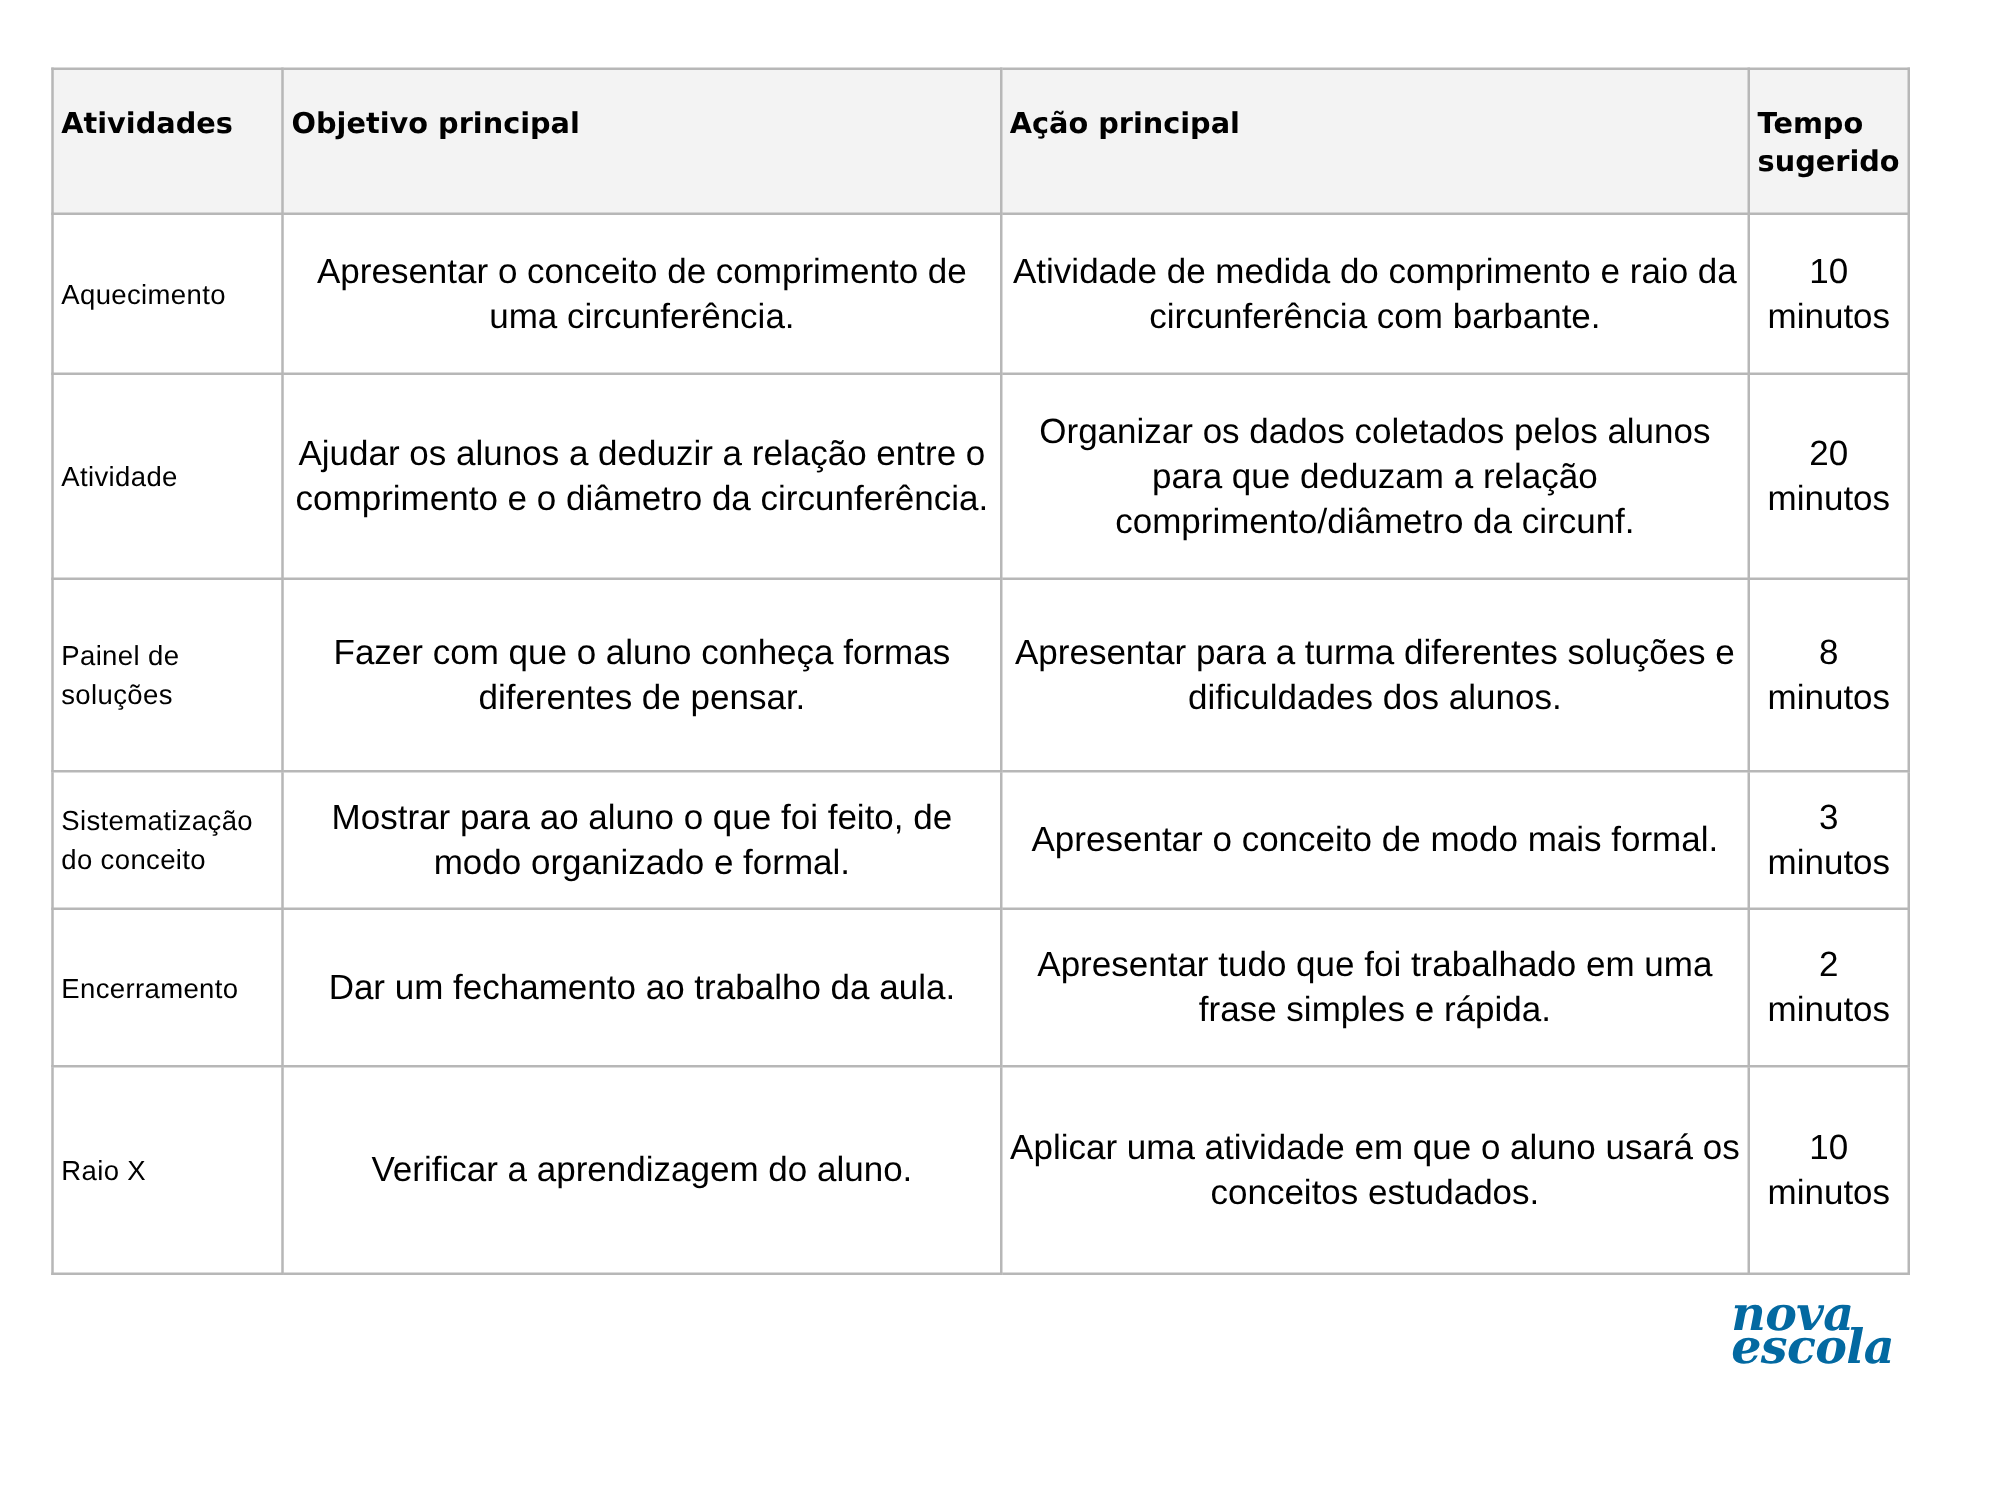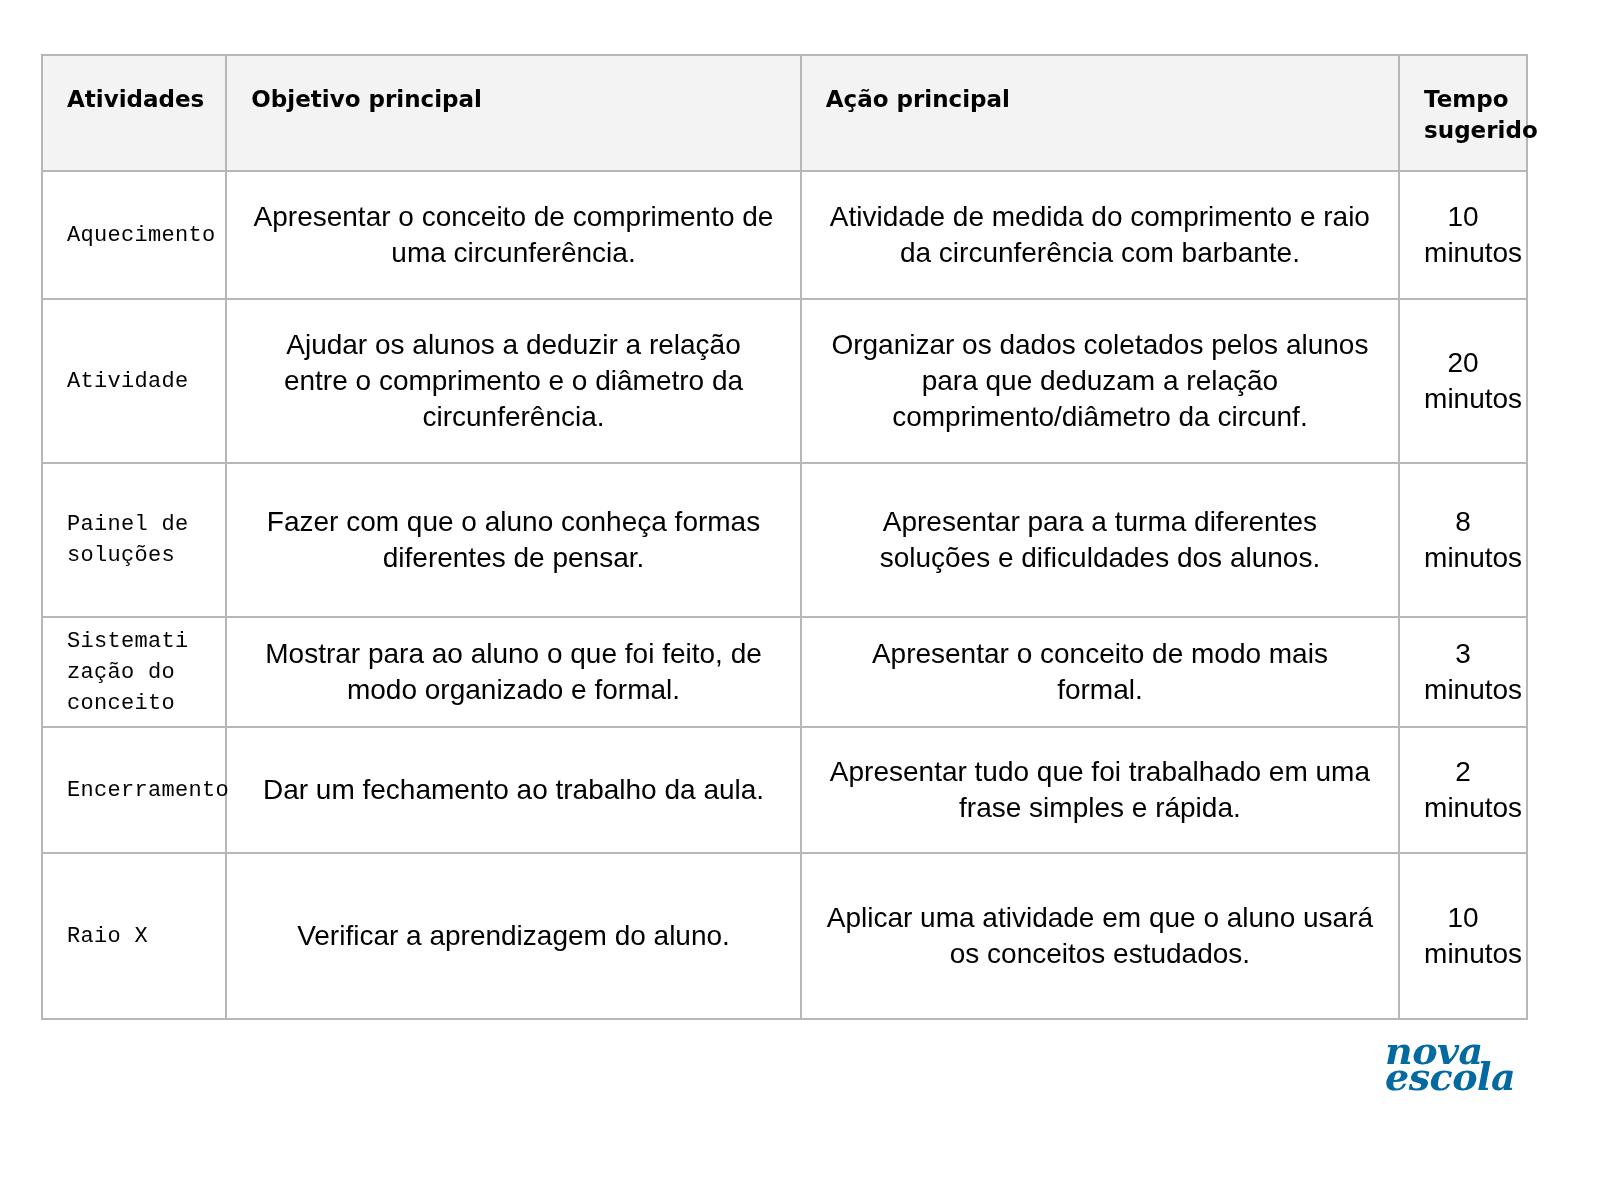--- a/index.html
+++ b/index.html
@@ -4,41 +4,41 @@
 <style>
   html, body { margin: 0; padding: 0; background: #ffffff; }
   body { width: 1600px; height: 1200px; position: relative; overflow: hidden; }
   .tbl {
     position: absolute; left: 41px; top: 54px;
     border-collapse: collapse; table-layout: fixed;
     width: 1487px;
   }
   .tbl td, .tbl th {
     border: 2px solid #b7b7b7;
-    padding: 0 24px;
+    padding: 0 6px;
     vertical-align: middle;
     text-align: left;
     color: #000;
   }
   .tbl th {
     background: #f3f3f3;
     font-family: "DejaVu Sans", sans-serif;
     font-weight: bold;
     font-size: 23px;
     line-height: 31px;
     vertical-align: top;
     padding-top: 28px;
     height: 86px;
   }
   .c1 { width: 170px; }
   .c2 { width: 530px; }
   .c3 { width: 552px; }
   .c4 { width: 118px; }
   td.act {
-    font-family: Liberation Mono, monospace;
+    font-family: Liberation Sans, sans-serif;
     font-size: 22px;
     line-height: 31px;
     letter-spacing: 0.3px;
   }
   td.body {
     font-family: "Liberation Sans", sans-serif;
     font-size: 28px;
     line-height: 36px;
     text-align: center;
   }

